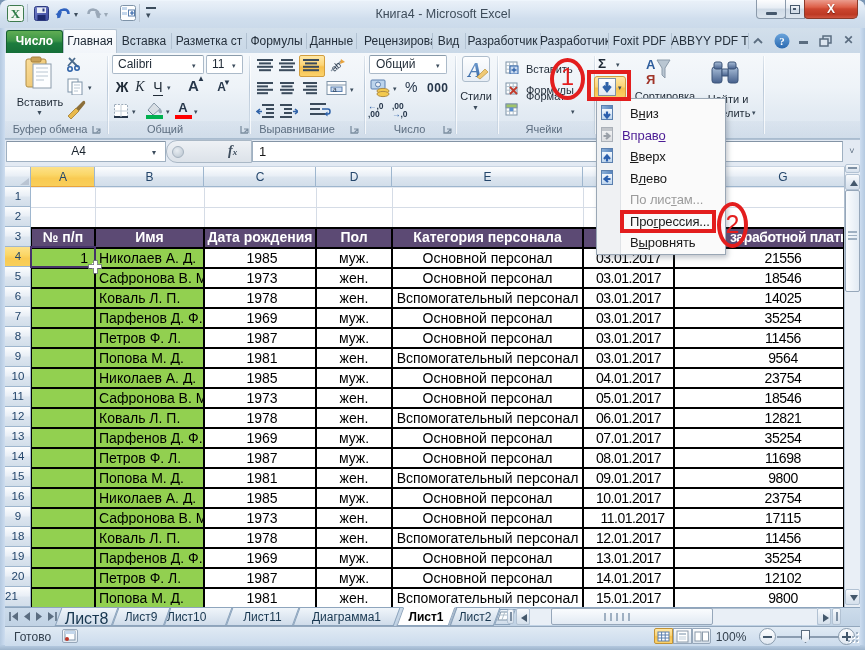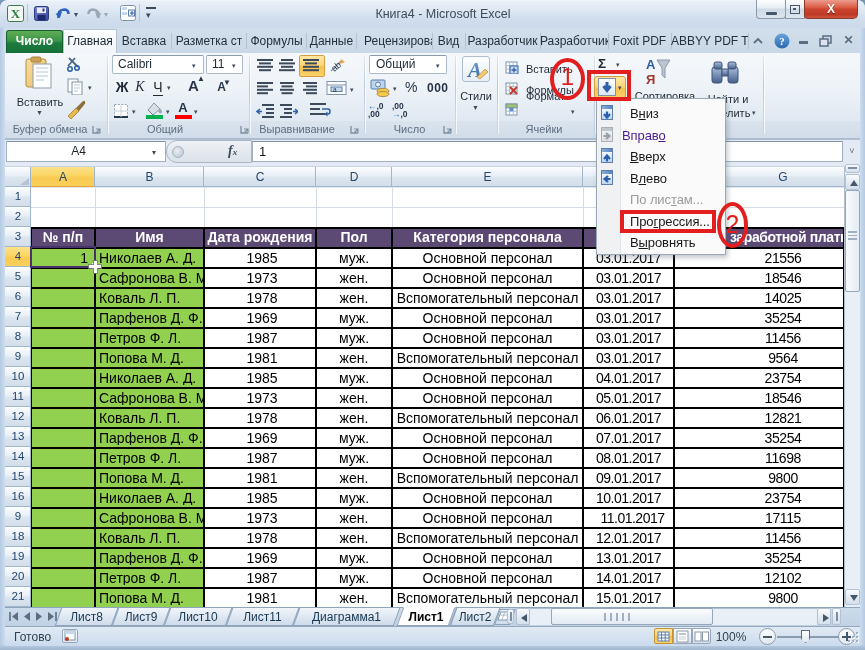--- a/index.html
+++ b/index.html
@@ -480,21 +480,21 @@
 <div style="left:5px;top:490px;width:26px;height:14px;font-size:11.5px;color:#24466b;text-align:center">16</div>
 <div style="left:5px;top:507px;width:26px;height:20px;background:linear-gradient(180deg,#fcfdfe,#e9eff6 45%,#dce5ef 55%,#d2deea);border-right:1px solid #9eb6ce;border-bottom:1px solid #9eb6ce"></div>
 <div style="left:5px;top:510px;width:26px;height:14px;font-size:11.5px;color:#24466b;text-align:center">9</div>
 <div style="left:5px;top:527px;width:26px;height:20px;background:linear-gradient(180deg,#fcfdfe,#e9eff6 45%,#dce5ef 55%,#d2deea);border-right:1px solid #9eb6ce;border-bottom:1px solid #9eb6ce"></div>
 <div style="left:5px;top:530px;width:26px;height:14px;font-size:11.5px;color:#24466b;text-align:center">18</div>
 <div style="left:5px;top:547px;width:26px;height:20px;background:linear-gradient(180deg,#fcfdfe,#e9eff6 45%,#dce5ef 55%,#d2deea);border-right:1px solid #9eb6ce;border-bottom:1px solid #9eb6ce"></div>
 <div style="left:5px;top:550px;width:26px;height:14px;font-size:11.5px;color:#24466b;text-align:center">19</div>
 <div style="left:5px;top:567px;width:26px;height:20px;background:linear-gradient(180deg,#fcfdfe,#e9eff6 45%,#dce5ef 55%,#d2deea);border-right:1px solid #9eb6ce;border-bottom:1px solid #9eb6ce"></div>
 <div style="left:5px;top:570px;width:26px;height:14px;font-size:11.5px;color:#24466b;text-align:center">20</div>
 <div style="left:5px;top:587px;width:26px;height:20px;background:linear-gradient(180deg,#fcfdfe,#e9eff6 45%,#dce5ef 55%,#d2deea);border-right:1px solid #9eb6ce;border-bottom:1px solid #9eb6ce"></div>
-<div style="left:5px;top:590px;width:26px;height:14px;font-size:11.5px;color:#24466b;text-align:center">21</div>
+<div style="left:5px;top:590px;width:26px;height:14px;font-size:11.5px;color:#24466b;text-align:left">21</div>
 <div style="left:95px;top:187px;width:1px;height:40px;background:#d5dce6"></div>
 <div style="left:204px;top:187px;width:1px;height:40px;background:#d5dce6"></div>
 <div style="left:316px;top:187px;width:1px;height:40px;background:#d5dce6"></div>
 <div style="left:392px;top:187px;width:1px;height:40px;background:#d5dce6"></div>
 <div style="left:583px;top:187px;width:1px;height:40px;background:#d5dce6"></div>
 <div style="left:674px;top:187px;width:1px;height:40px;background:#d5dce6"></div>
 <div style="left:31px;top:207px;width:813px;height:1px;background:#d5dce6"></div>
 <div style="left:31px;top:187px;width:813px;height:1px;background:#e4e9f0"></div>
 <div style="left:31px;top:227px;width:813px;height:20px;background:#5c4a74"></div>
 <div style="left:31px;top:229px;width:64px;height:16px;font-size:14px;font-weight:bold;color:#fff;text-align:center">№ п/п</div>
@@ -724,25 +724,25 @@
       <path d="M1 0 L7 4.5 L1 9 Z" fill="#5b6d80"></path>
     </svg>
   </div>
 <div style="left:48px;top:612px;width:9px;height:9px;">
     <svg width="9" height="9">
       <path d="M8 0 V9" stroke="#5b6d80" stroke-width="1.6"></path>
       <path d="M0 0 L6 4.5 L0 9 Z" fill="#5b6d80"></path>
     </svg>
   </div>
 <div style="left:58px;top:608px;width:57px;height:18px;background:linear-gradient(180deg,#f0f5fa,#cfdcea);border:1px solid #8da4bc;border-top:none;transform:skewX(-20deg)"></div>
-<div style="left:58px;top:610px;width:57px;height:14px;font-size:12px;color:#17364f;text-align:center">Лист8</div>
+<div style="left:58px;top:610px;width:57px;height:14px;font-size:16px;color:#17364f;text-align:center">Лист8</div>
 <div style="left:115px;top:608px;width:52px;height:18px;background:linear-gradient(180deg,#f0f5fa,#cfdcea);border:1px solid #8da4bc;border-top:none;transform:skewX(-20deg)"></div>
 <div style="left:115px;top:610px;width:52px;height:14px;font-size:12px;color:#17364f;text-align:center">Лист9</div>
 <div style="left:167px;top:608px;width:62px;height:18px;background:linear-gradient(180deg,#f0f5fa,#cfdcea);border:1px solid #8da4bc;border-top:none;transform:skewX(-20deg)"></div>
-<div style="left:167px;top:610px;width:62px;height:14px;font-size:12px;color:#17364f;text-align:center">Лист10</div>
+<div style="left:167px;top:610px;width:62px;height:14px;font-size:12px;color:#17364f;text-align:left">Лист10</div>
 <div style="left:229px;top:608px;width:67px;height:18px;background:linear-gradient(180deg,#f0f5fa,#cfdcea);border:1px solid #8da4bc;border-top:none;transform:skewX(-20deg)"></div>
 <div style="left:229px;top:610px;width:67px;height:14px;font-size:12px;color:#17364f;text-align:center">Лист11</div>
 <div style="left:296px;top:608px;width:101px;height:18px;background:linear-gradient(180deg,#f0f5fa,#cfdcea);border:1px solid #8da4bc;border-top:none;transform:skewX(-20deg)"></div>
 <div style="left:296px;top:610px;width:101px;height:14px;font-size:12px;color:#17364f;text-align:center">Диаграмма1</div>
 <div style="left:453px;top:608px;width:44px;height:18px;background:linear-gradient(180deg,#f0f5fa,#cfdcea);border:1px solid #8da4bc;border-top:none;transform:skewX(-20deg)"></div>
 <div style="left:453px;top:610px;width:44px;height:14px;font-size:12px;color:#17364f;text-align:center">Лист2</div>
 <div style="left:400px;top:607px;width:52px;height:19px;background:#fff;border:1px solid #8da4bc;border-top:1px solid #fff;transform:skewX(-20deg);box-shadow:1px 1px 2px rgba(80,100,130,.4)"></div>
 <div style="left:400px;top:610px;width:52px;height:14px;font-size:12px;font-weight:bold;color:#000;text-align:center">Лист1</div>
 <div style="left:497px;top:609px;width:16px;height:16px;background:linear-gradient(180deg,#f0f5fa,#cfdcea);border:1px solid #8da4bc;transform:skewX(-20deg)">
     <svg width="12" height="12">

